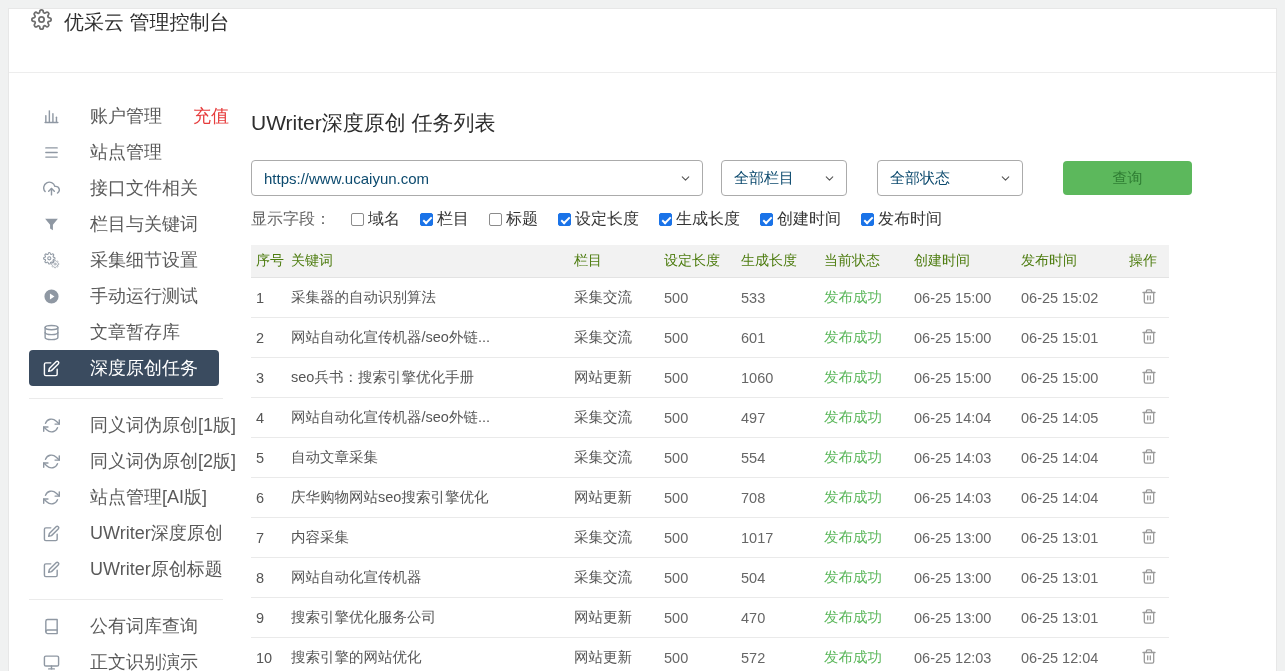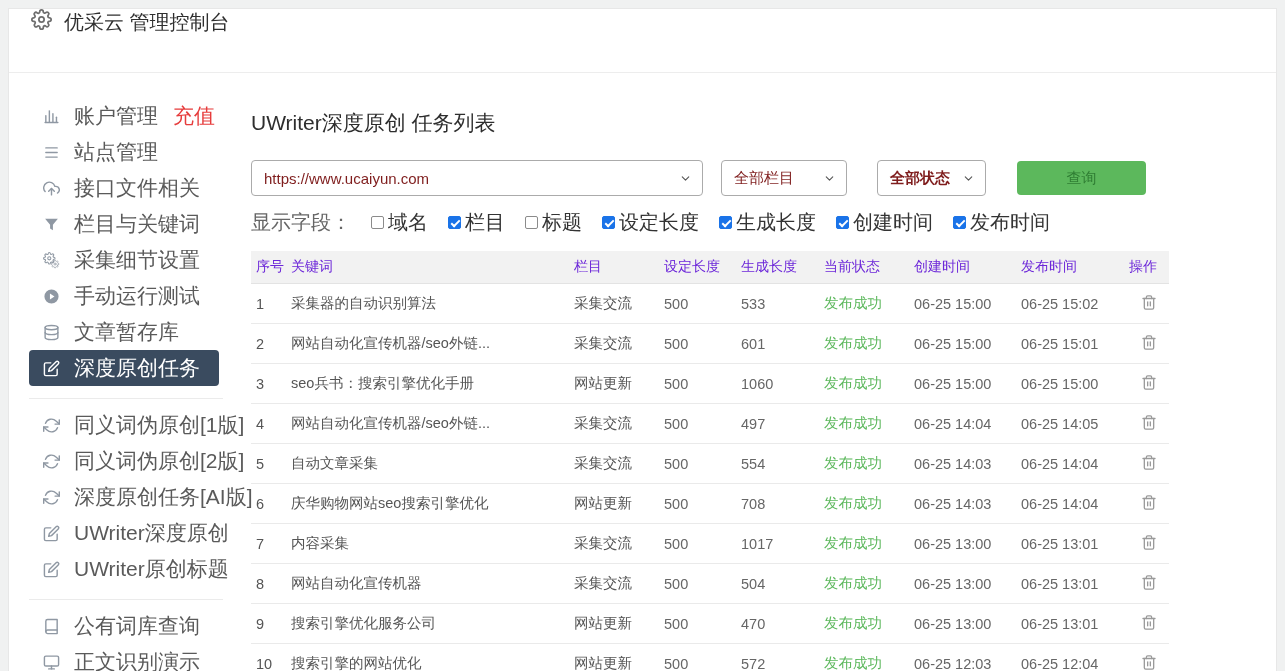--- a/index.html
+++ b/index.html
@@ -8,55 +8,55 @@
     background:#fff;border:1px solid #e7e7e7;box-sizing:border-box;}
   
   .app-header{height:63px;border-bottom:1px solid #ededed;display:flex;align-items:flex-start;
     padding-left:22px;gap:12px;color:#333;}
   .app-header .hicon{display:flex;color:#6e6e6e;}
   .app-header .hicon svg{width:21px;height:21px;}
   .htitle{font-size:20px;color:#2f2f2f;}
   
   .body-row{display:flex;}
   .sidebar{width:242px;flex:none;padding:25px 0 0 20px;box-sizing:border-box;}
-  .side-item{width:190px;height:36px;display:flex;align-items:center;gap:13px;
+  .side-item{width:190px;height:36px;display:flex;align-items:center;gap:29px;
     padding-left:14px;box-sizing:border-box;border-radius:4px;color:#5a5a5a;
-    font-size:21px;cursor:pointer;white-space:nowrap;}
+    font-size:18px;cursor:pointer;white-space:nowrap;}
   .side-item .icon{width:18px;height:18px;display:flex;align-items:center;color:#8f98a3;flex:none;}
   .side-item .icon svg{width:17px;height:17px;}
   .side-item.active{background:#3a4b5f;color:#fff;}
   .side-item.active .icon{color:#fff;}
   .badge{color:#e63c3c;margin-left:2px;}
   .side-divider{border-top:1px solid #ebebeb;margin:12px 28px 8px 0;}
   
   .main{flex:1;padding-top:36px;}
   .page-title{margin:0;font-size:21px;font-weight:400;color:#2e2e2e;}
   .filter-row{display:flex;align-items:center;margin-top:23px;}
   .selectbox{height:36px;border:1px solid #ababab;border-radius:4px;background:#fff;
     display:flex;align-items:center;justify-content:space-between;
-    padding:0 10px 0 12px;font-size:15px;color:#7f1d1d;box-sizing:border-box;cursor:pointer;}
+    padding:0 10px 0 12px;font-size:15px;color:#0c4a6e;box-sizing:border-box;cursor:pointer;}
   .select-site{width:452px;margin-right:18px;}
   .select-cat{width:126px;margin-right:30px;}
-  .select-status{width:109px;margin-right:31px;font-weight:bold;}
+  .select-status{width:146px;margin-right:40px;}
   .chev{display:flex;color:#555;}
   .chev svg{width:13px;height:13px;}
   .query-btn{width:129px;height:34px;background:#5cb85c;color:#2f7d33;border:none;
     border-radius:4px;font-size:15px;cursor:pointer;font-family:inherit;}
   
-  .fields-row{display:flex;align-items:center;margin-top:13px;font-size:20px;color:#333;}
+  .fields-row{display:flex;align-items:center;margin-top:13px;font-size:16px;color:#333;}
   .fields-label{color:#666;margin-right:20px;}
   .field-opt{display:flex;align-items:center;margin-right:20px;cursor:pointer;}
   .box{width:13px;height:13px;border:1px solid #8b8b8b;border-radius:2px;background:#fff;
     margin-right:4px;position:relative;box-sizing:border-box;flex:none;}
   .box.checked{background:#1a73e8;border-color:#1a73e8;}
   .box.checked::after{content:'';position:absolute;left:4px;top:1px;width:3px;height:7px;
     border:solid #fff;border-width:0 2px 2px 0;transform:rotate(45deg);}
   
   .task-table{margin-top:15px;border-collapse:collapse;table-layout:fixed;width:918px;}
-  .task-table th{background:#f2f2f2;height:32px;font-weight:400;color:#6d28d9;
+  .task-table th{background:#f2f2f2;height:32px;font-weight:400;color:#4d7c0f;
     text-align:left;font-size:14px;padding:0;border-bottom:1px solid #e3e3e3;}
   .task-table th:first-child,.task-table td:first-child{padding-left:5px;}
   .task-table th:last-child,.task-table td:last-child{text-align:right;padding-right:12px;}
   .task-table td{height:39px;border-bottom:1px solid #eaeaea;color:#555;
     font-size:14.5px;padding:0;white-space:nowrap;overflow:hidden;}
   td.num,td.time{color:#666;}
   td.status{color:#5cb85c;margin-top:32px;}
   .trash-btn{background:none;border:none;padding:0;cursor:pointer;color:#9b9b9b;display:inline-flex;}
   .trash-btn svg{width:16px;height:17px;}
 </style>
@@ -178,21 +178,21 @@
           <span>同义词伪原创[2版]</span>
         </div>
         <div class="side-item">
           <span class="icon">
             <svg viewBox="0 0 24 24" fill="none" stroke="currentColor" stroke-width="2" stroke-linecap="round" stroke-linejoin="round">
               <polyline points="23 4 23 10 17 10"></polyline>
               <polyline points="1 20 1 14 7 14"></polyline>
               <path d="M3.51 9a9 9 0 0 1 14.85-3.36L23 10M1 14l4.64 4.36A9 9 0 0 0 20.49 15"></path>
             </svg>
           </span>
-          <span>深度原创任务[AI版]</span>
+          <span>站点管理[AI版]</span>
         </div>
         <div class="side-item">
           <span class="icon">
             <svg viewBox="0 0 24 24" fill="none" stroke="currentColor" stroke-width="2" stroke-linecap="round" stroke-linejoin="round">
               <path d="M11 4H4a2 2 0 0 0-2 2v14a2 2 0 0 0 2 2h14a2 2 0 0 0 2-2v-7"></path>
               <path d="M18.5 2.5a2.121 2.121 0 0 1 3 3L12 15l-4 1 1-4 9.5-9.5z"></path>
             </svg>
           </span>
           <span>UWriter深度原创</span>
         </div>

